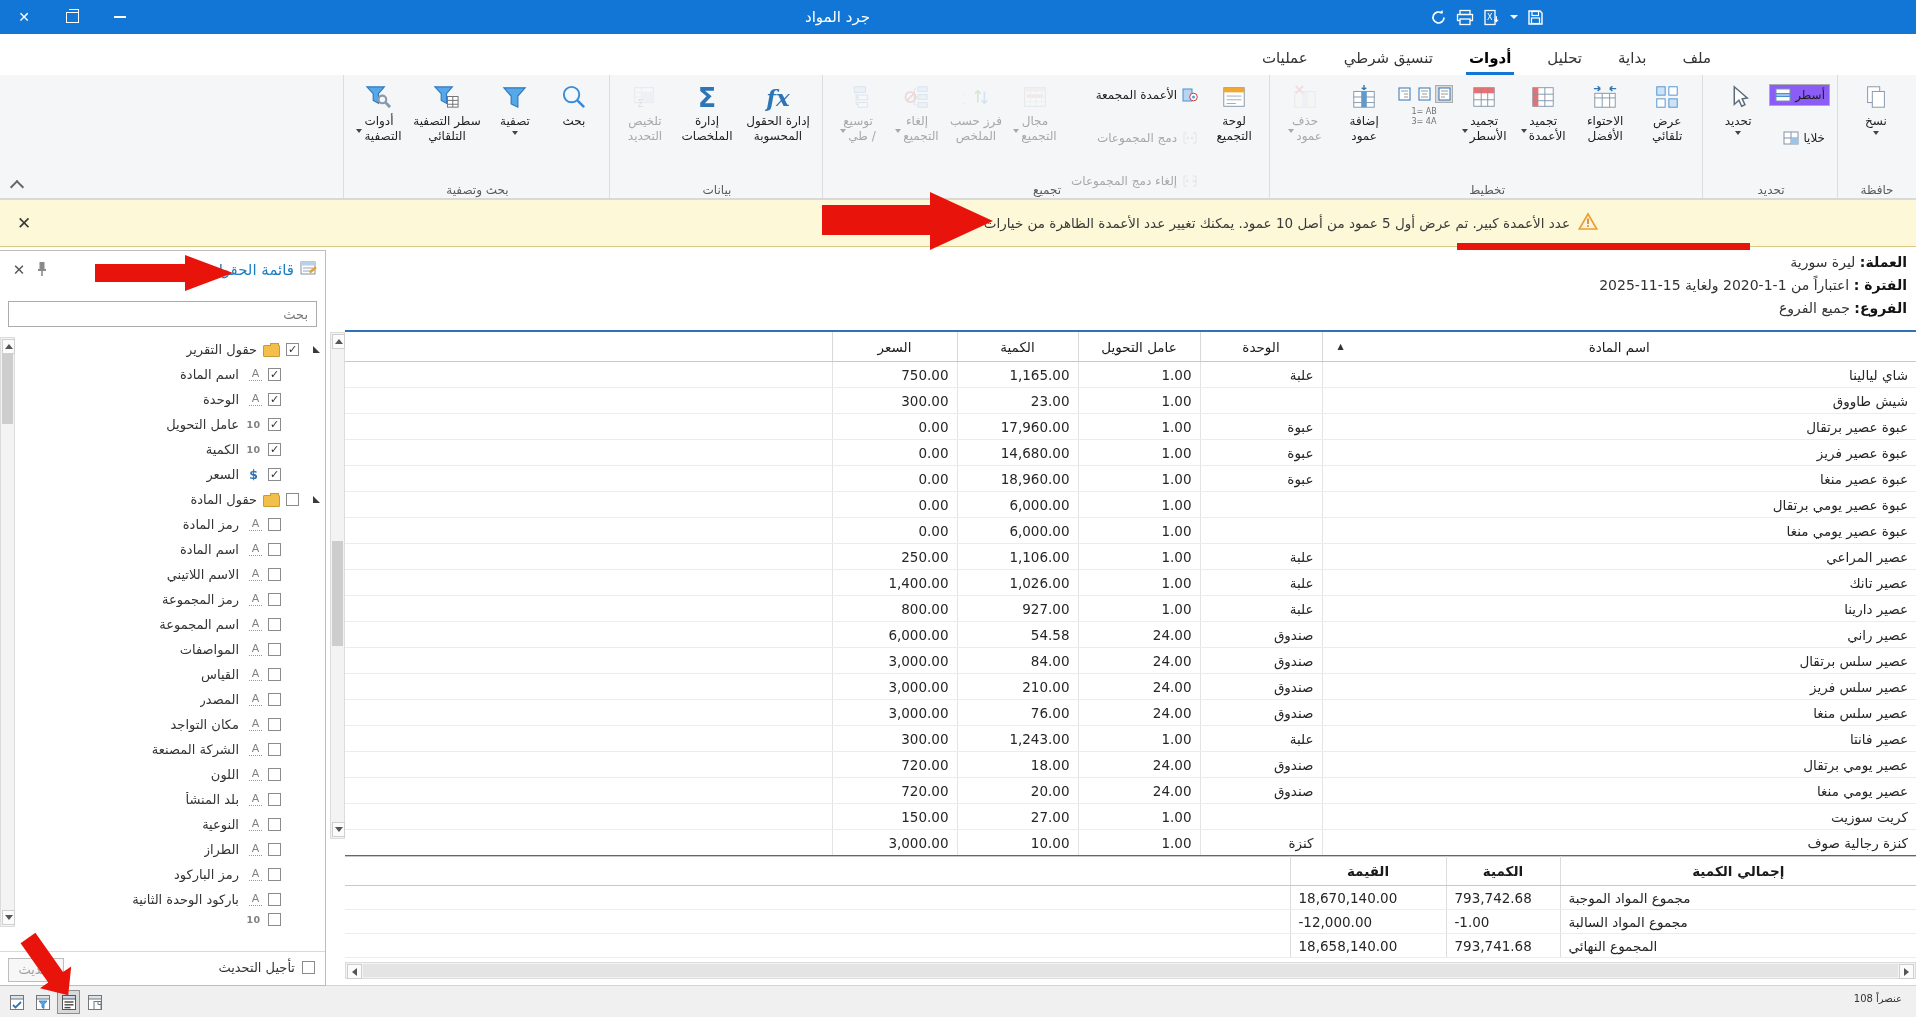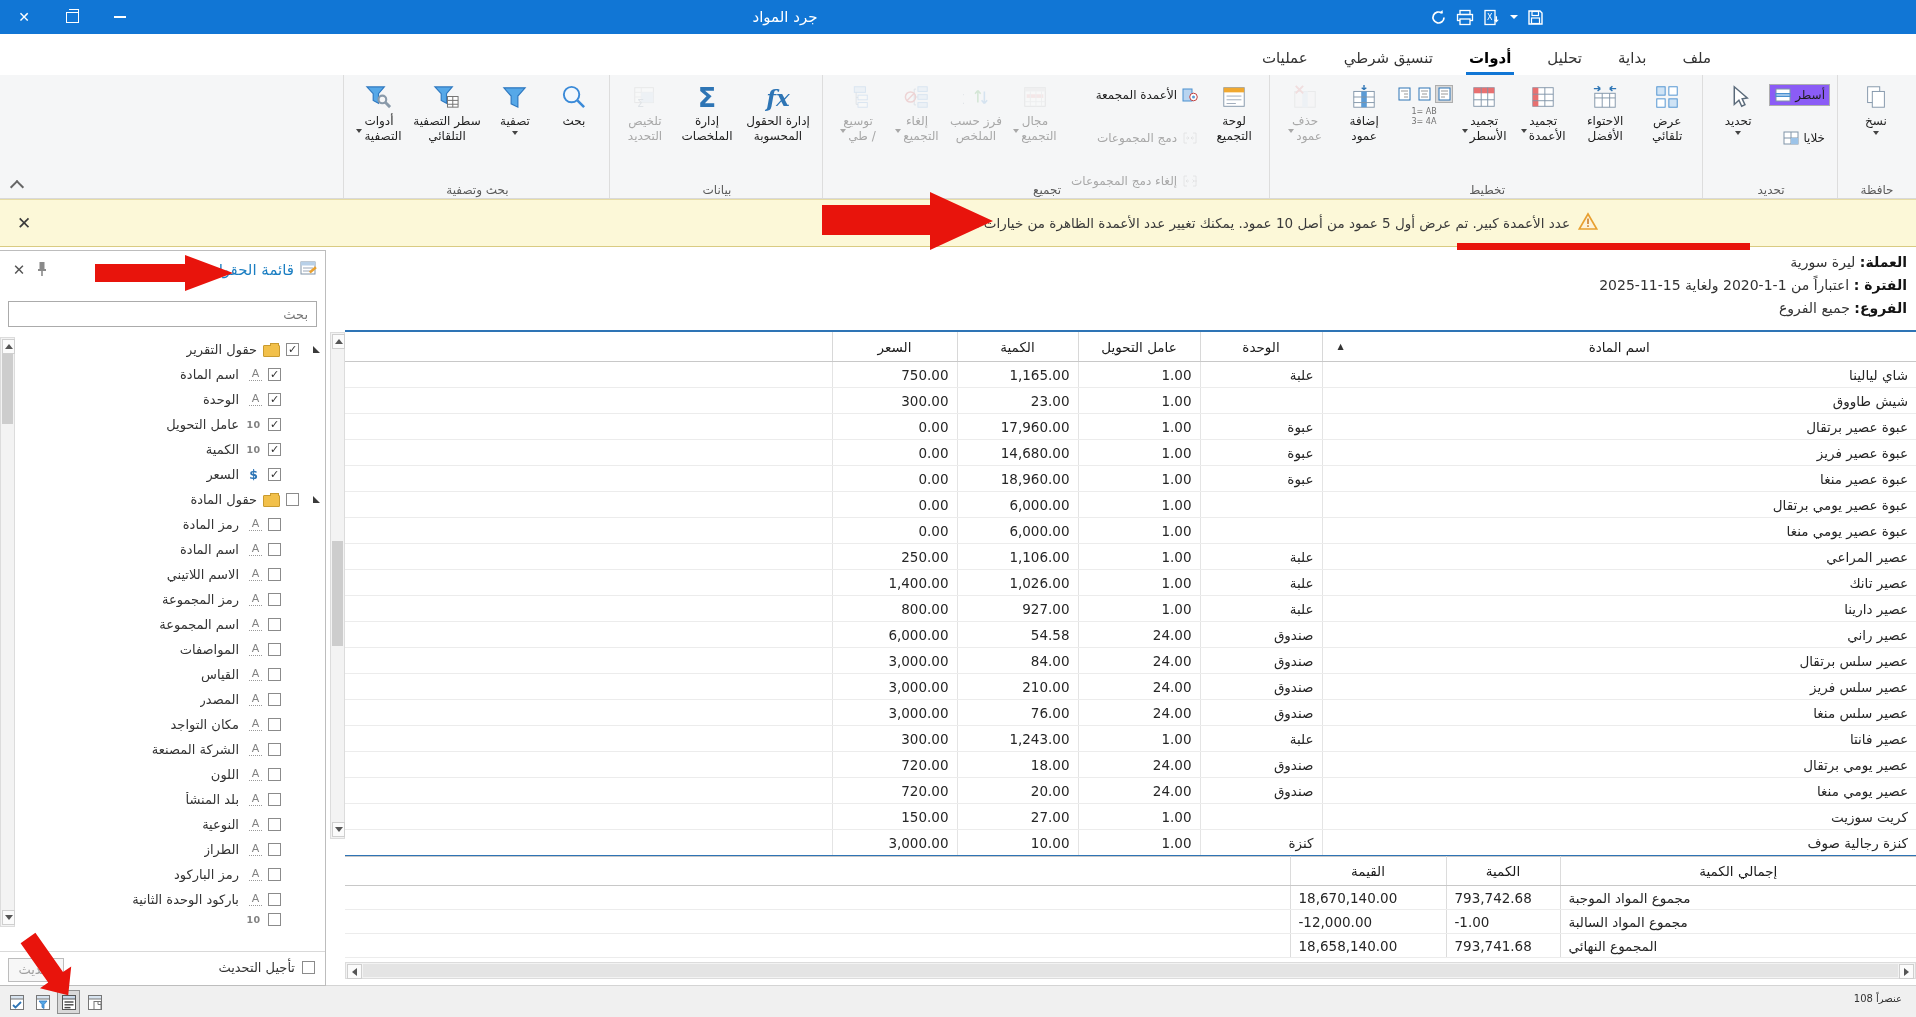--- a/index.html
+++ b/index.html
@@ -8,21 +8,21 @@
   
   .titlebar{position:absolute;left:0;top:0;width:1916px;height:34px;background:#1176d5}
   .tb-left{position:absolute;left:0;top:0;height:34px;display:flex;direction:ltr}
   .tb-btn{width:48px;height:34px;display:flex;align-items:center;justify-content:center;color:#fff;font-size:14px}
   .tb-restore{width:11px;height:9px;border:1.4px solid #fff;position:relative}
   .tb-restore::after{content:"";position:absolute;left:2px;top:-4px;width:9px;height:8px;border:1.4px solid #fff;border-bottom:none;border-left:none}
   .tb-min{width:12px;height:2px;background:#fff}
   .tb-right{position:absolute;right:372px;top:0;height:34px;display:flex;direction:ltr;gap:9px;align-items:center}
   .tb-ic{display:flex;align-items:center;justify-content:center}
   .tb-caret{width:0;height:0;border-left:4px solid transparent;border-right:4px solid transparent;border-top:4px solid #fff}
-  .tb-title{position:absolute;left:700px;top:0;width:170px;line-height:34px;text-align:center;color:#fff;font-size:15px}
+  .tb-title{position:absolute;left:700px;top:0;width:170px;line-height:34px;color:#fff;font-size:15px}
   
   .tabstrip{position:absolute;top:34px;left:0;width:1916px;height:41px;background:#fff}
   .tabs{position:absolute;right:205px;bottom:0;height:100%;display:flex;gap:36px;align-items:flex-end;padding-bottom:8px}
   .tab{font-size:15px;color:#333;white-space:nowrap}
   .tab.active{font-weight:bold;color:#000;position:relative}
   .tab.active::after{content:"";position:absolute;left:-3px;right:-3px;bottom:-8px;height:3px;background:#1176d5}
   
   .ribbon{position:absolute;top:75px;left:0;width:1916px;height:124px;background: #f5f6f7;border-bottom:1px solid #d9d9d9;box-sizing:border-box}
   .rgroups{display:flex;height:100%;padding-right:2px}
   .rgroup{position:relative;border-left:1px solid #ddd;padding:4px 7px 18px;display:flex;align-items:flex-start;gap:3px}
@@ -62,21 +62,21 @@
         border-top:2px solid #2e74b5;border-bottom:2px solid #2e74b5;font-size:13.5px}
   .grid th{height:27px;font-weight:normal;color:#1a1a1a;border-bottom:1px solid #c8c8c8;text-align:center;position:relative;overflow:hidden;white-space:nowrap}
   .grid th:not(:last-child){border-left:1px solid #d8d8d8}
   .grid td{height:25px;border-bottom:1px solid #ececec;padding:0 8px 0 4px;text-align:right;overflow:hidden;white-space:nowrap}
   .grid td:not(:last-child){border-left:1px solid #e4e4e4}
   .sort{position:absolute;left:15px;top:10px;font-size:8px;color:#333}
   .num{direction:ltr;unicode-bidi:isolate}
   
   .summary{position:absolute;top:856px;left:345px;width:1571px;table-layout:fixed;border-collapse:collapse;direction:rtl;background:#fff;
            font-size:13.5px;border-top:1px solid #c8c8c8;border-bottom:1px solid #c8c8c8}
-  .summary th{height:26px;font-weight:normal;color:#1a1a1a;border-bottom:1px solid #c8c8c8;text-align:center;white-space:nowrap}
+  .summary th{height:26px;font-weight:bold;color:#1a1a1a;border-bottom:1px solid #c8c8c8;text-align:center;white-space:nowrap}
   .summary td{height:23px;border-bottom:1px solid #ececec;text-align:left;padding:0 8px;white-space:nowrap;overflow:hidden}
   .bl{border-left:1px solid #dcdcdc}
   
   .vscroll{position:absolute;left:330px;top:332px;width:15px;height:507px;background:#f3f3f3;border:1px solid #dcdcdc;box-sizing:border-box}
   .sb-arrow{position:absolute;left:1px;width:11px;height:13px;background:#fbfbfb;border:1px solid #cfcfcf;display:flex;align-items:center;justify-content:center}
   .tri-up{width:0;height:0;border-left:4px solid transparent;border-right:4px solid transparent;border-bottom:5px solid #555}
   .tri-down{width:0;height:0;border-left:4px solid transparent;border-right:4px solid transparent;border-top:5px solid #555}
   .tri-left{width:0;height:0;border-top:4px solid transparent;border-bottom:4px solid transparent;border-right:5px solid #555}
   .tri-right{width:0;height:0;border-top:4px solid transparent;border-bottom:4px solid transparent;border-left:5px solid #555}
   .vs-thumb{position:absolute;left:1px;top:208px;width:11px;height:105px;background:#cdcdcd}

